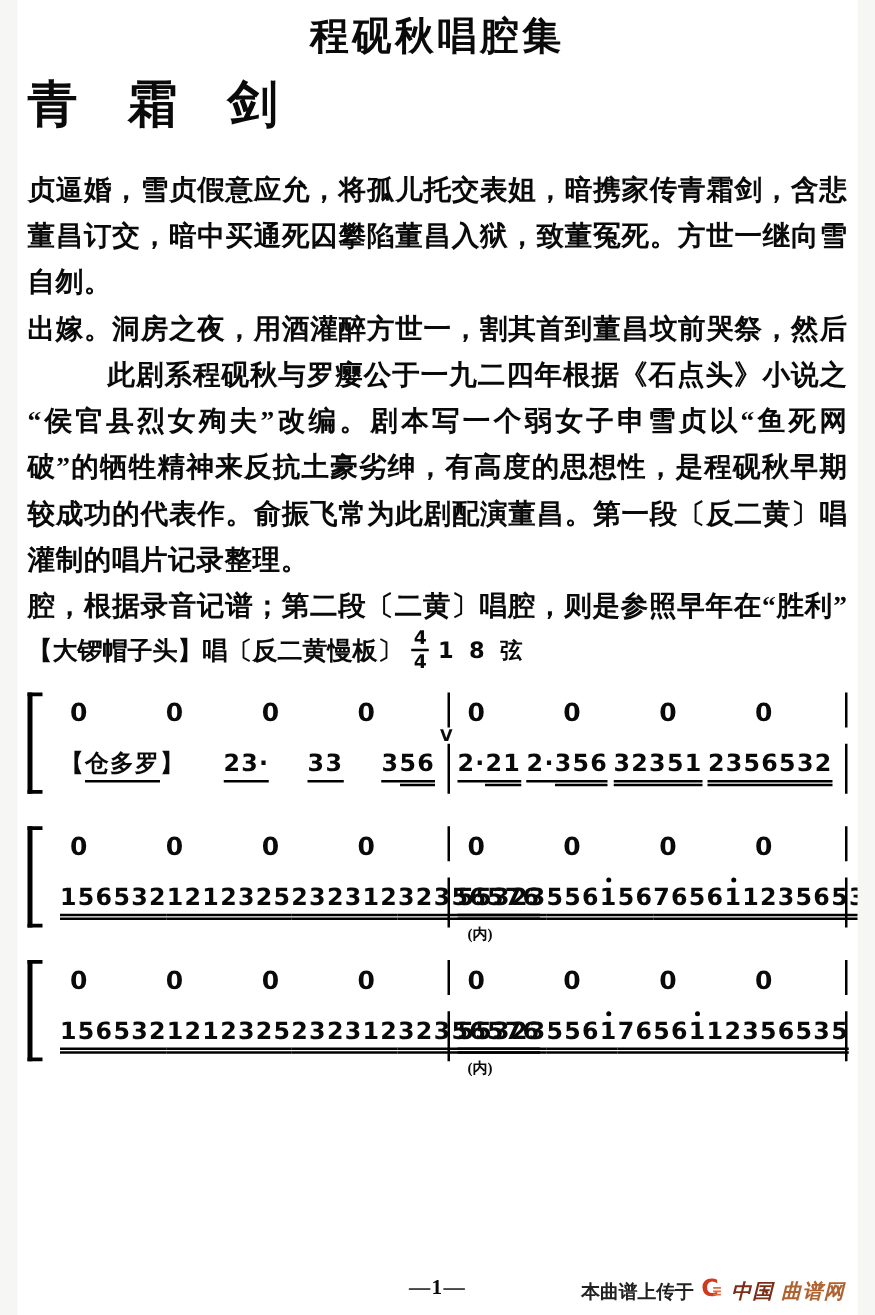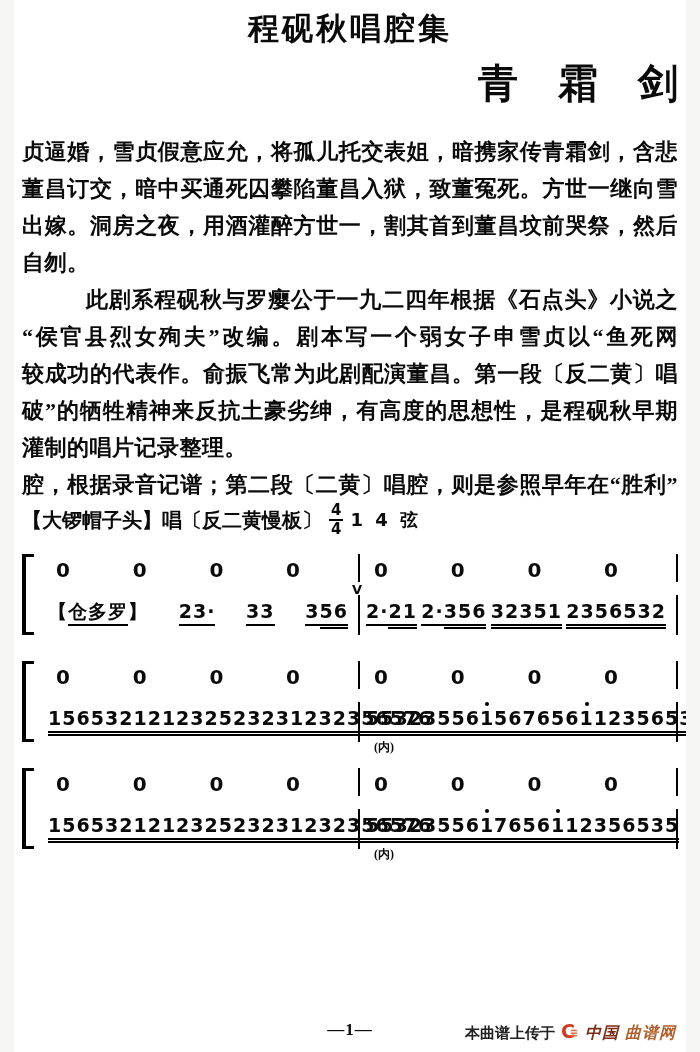--- a/index.html
+++ b/index.html
@@ -17,21 +17,21 @@
   
   .series-title{
     margin:2px 0 0 0;
     text-align:center;
     font-size:31px;
     font-weight:800;
     letter-spacing:3px;
   }
   .opera-title{
     margin:6px 0 22px 0;
-    text-align:right;
+    text-align:left;
     font-size:40px;
     font-weight:800;
   }
   
   .synopsis{font-size:22px;font-weight:700;line-height:37px;}
   .pline{
     text-align:justify;
     text-align-last:justify;
     letter-spacing:0.5px;
   }
@@ -139,41 +139,41 @@
 
 <div class="page">
 
   <h1 class="series-title">程砚秋唱腔集</h1>
   <h2 class="opera-title">青　霜　剑</h2>
 
   <div class="synopsis">
     <div id="para1">
         <div class="pline">贞逼婚，雪贞假意应允，将孤儿托交表姐，暗携家传青霜剑，含悲</div>
         <div class="pline">董昌订交，暗中买通死囚攀陷董昌入狱，致董冤死。方世一继向雪</div>
+        <div class="pline end">自刎。</div>
         <div class="pline">出嫁。洞房之夜，用酒灌醉方世一，割其首到董昌坟前哭祭，然后</div>
-        <div class="pline end">自刎。</div>
       </div>
     <div id="para2">
         <div class="pline indent">此剧系程砚秋与罗瘿公于一九二四年根据《石点头》小说之</div>
         <div class="pline">“侯官县烈女殉夫”改编。剧本写一个弱女子申雪贞以“鱼死网</div>
+        <div class="pline">破”的牺牲精神来反抗土豪劣绅，有高度的思想性，是程砚秋早期</div>
         <div class="pline">较成功的代表作。俞振飞常为此剧配演董昌。第一段〔反二黄〕唱</div>
-        <div class="pline">破”的牺牲精神来反抗土豪劣绅，有高度的思想性，是程砚秋早期</div>
         <div class="pline end">灌制的唱片记录整理。</div>
         <div class="pline">腔，根据录音记谱；第二段〔二黄〕唱腔，则是参照早年在“胜利”</div>
       </div>
   </div>
 
 
   <div class="notation-header">
     <span>【大锣帽子头】唱〔反二黄慢板〕</span>
     <span class="timesig">
       <span class="num">4</span>
       <span class="den">4</span>
     </span>
-    <span class="tuning">1 4 弦</span>
+    <span class="tuning">1 8 弦</span>
   </div>
 
   <div id="score">
       <div class="system">
         <div class="bracket"></div>
         <div class="rows">
           <div class="row voice">
             <div class="measure vmeasure">
               <span class="rest">0</span>
               <span class="rest">0</span>

